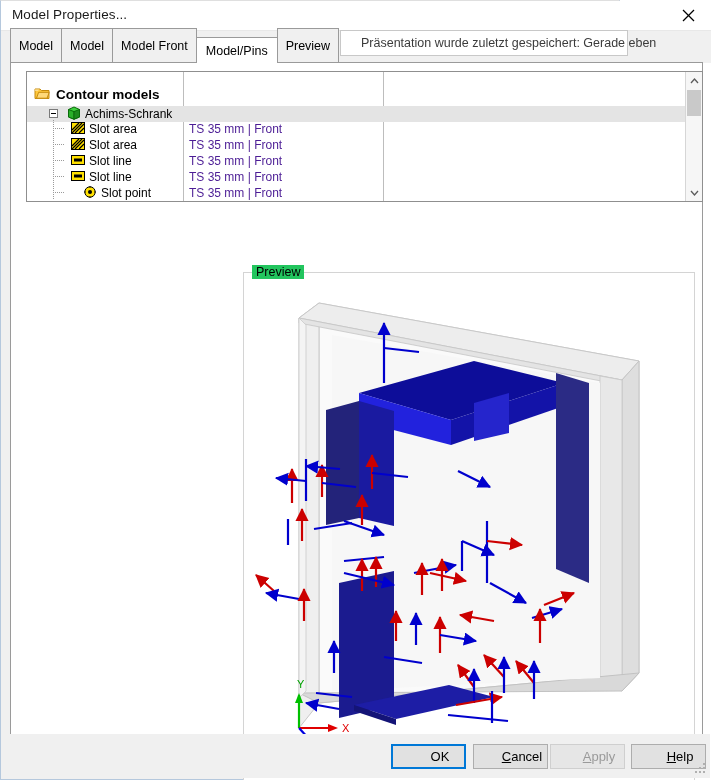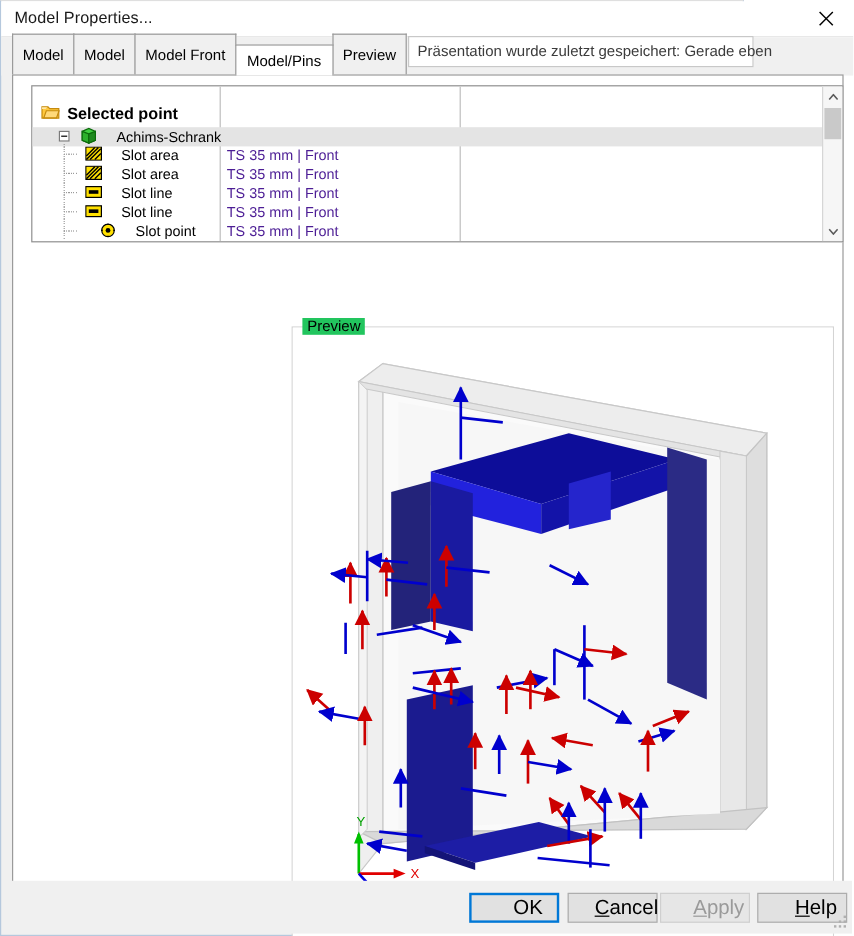--- a/index.html
+++ b/index.html
@@ -78,21 +78,21 @@
   }
 
   
   #tooltip {
     position: absolute;
     left: 339px; top: 29px;
     width: 288px; height: 26px;
     background: #ffffff;
     border: 1px solid #c8c8c8;
     display: flex; align-items: center;
-    padding-left: 7px;
+    padding-left: 20px;
     font-size: 12.5px;
     color: #3b3b3b;
     white-space: nowrap;
     z-index: 40;
   }
 
   
   #tabpage {
     position: absolute;
     left: 9px; top: 61px;
@@ -132,21 +132,21 @@
     font-size: 12px;
     color: #000;
     white-space: nowrap;
     cursor: default;
   }
   .row.selected { background: #e4e4e4; }
 
   .row-label {
     position: absolute;
     display: flex; align-items: center;
-    gap: 16px;
+    gap: 4px;
   }
   .row-value {
     position: absolute;
     left: 162px;
     font-size: 12px;
     color: #4c1d95;
   }
 
   
   #row-header {
@@ -245,21 +245,21 @@
     left: 1px; bottom: 1px;
     width: 708px; height: 44px;
     background: #f0f0f0;
   }
   .btn {
     position: absolute;
     top: 10px;
     height: 25px;
     background: #e1e1e1;
     border: 1px solid #adadad;
-    font-size: 17px;
+    font-size: 13px;
     color: #000;
     display: flex; align-items: center; justify-content: center;
     cursor: default;
     font-family: "Liberation Sans", sans-serif;
     padding-left: 23px;
   }
   #btn-ok {
     left: 389px; width: 75px;
     background: #e1e1e1;
     border: 2px solid #0078d7;
@@ -320,21 +320,21 @@
 
         <div class="row" id="row-header">
           <span class="row-label">
             <span class="ico">
               <svg width="16" height="14" viewBox="0 0 16 14">
                 <path d="M1 3 L1 12.5 L15 12.5 L15 4.5 L7.4 4.5 L6 3 Z" fill="#ffc83d" stroke="#c58a0e" stroke-width="1"></path>
                 <path d="M1 4.8 L4 4.8 L5.4 3.4 L1 3.4 Z" fill="#ffe7a8" stroke="none"></path>
                 <path d="M2.5 12.2 L4.6 6.3 L15.2 6.3 L13.1 12.2 Z" fill="#ffd97a" stroke="#c58a0e" stroke-width="1"></path>
               </svg>
             </span>
-            <span>Selected point</span>
+            <span>Contour models</span>
           </span>
         </div>
 
         <div class="row selected" style="top:34px;">
           <span class="expander" style="left:22px; top:3px;"></span>
           <span class="row-label" style="left:40px;">
             <span class="ico">
               <svg width="14" height="14" viewBox="0 0 14 14">
                 <path d="M1.5 3.5 L7 1 L12.5 3.5 L12.5 11 L7 13.2 L1.5 11 Z" fill="#3fcf3f" stroke="#0a6b0a" stroke-width="1"></path>
                 <path d="M1.5 3.5 L7 5.6 L7 13.2 L1.5 11 Z" fill="#2bb02b" stroke="#0a6b0a" stroke-width="1"></path>

